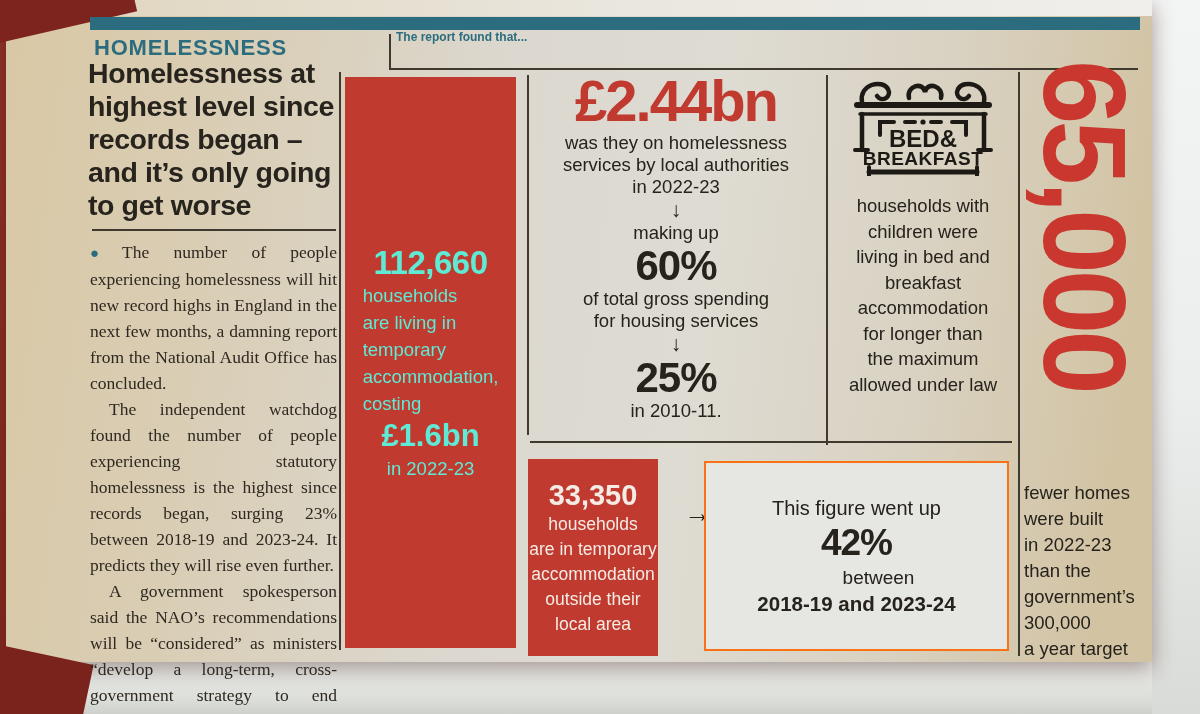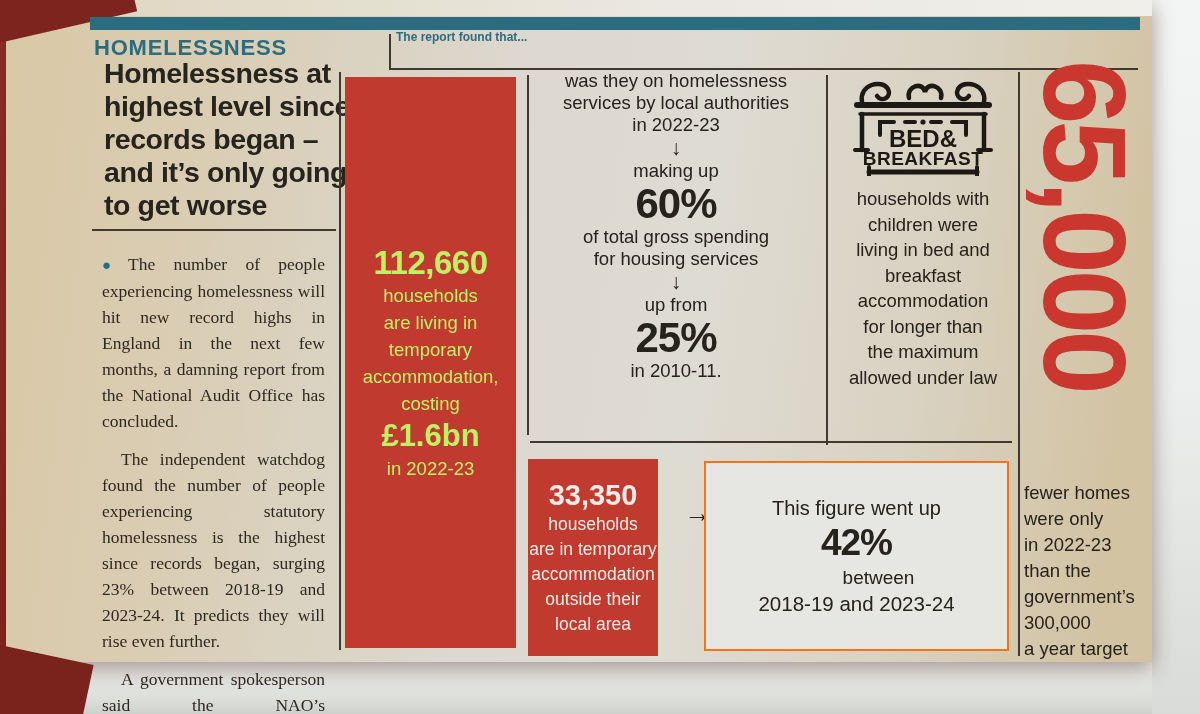--- a/index.html
+++ b/index.html
@@ -23,58 +23,58 @@
     background:#7e241e;transform:rotate(-13deg);}
   .corner-bl{position:absolute;left:-30px;top:652px;width:115px;height:95px;
     background:#7a221c;transform:rotate(12deg);}
   
   .vr{position:absolute;width:2px;background:#40392f;}
   .hr{position:absolute;height:2px;background:#40392f;}
   
   .teal-bar{position:absolute;left:90px;top:17px;width:1050px;height:13px;background:var(--teal);}
   .kicker{position:absolute;left:94px;top:35px;font-size:22px;font-weight:700;
     letter-spacing:.8px;color:var(--teal);}
-  .headline{position:absolute;left:104px;top:57px;width:268px;font-size:28.5px;line-height:33px;
+  .headline{position:absolute;left:88px;top:57px;width:268px;font-size:28.5px;line-height:33px;
     font-weight:700;color:#27231d;letter-spacing:-.4px;}
   .article{position:absolute;left:90px;top:239px;width:247px;
     font-family:"Liberation Serif",serif;font-size:17.5px;line-height:26px;
     color:#2e2820;text-align:justify;hyphens:auto;}
-  .article p{margin:12px;}
+  .article p{margin:0;}
   .article p + p{text-indent:19px;}
   .bullet{color:var(--teal);font-size:15px;margin-right:3px;font-family:"Liberation Sans",sans-serif;}
   
   .report-intro{position:absolute;left:396px;top:30px;font-size:12px;font-weight:700;color:var(--teal);}
   .stat-bar{position:absolute;left:345px;top:77px;width:171px;height:571px;background:var(--red);
     display:flex;flex-direction:column;align-items:center;justify-content:center;
-    color:#bef264;text-align:center;}
+    color:#5eead4;}
   .stat-bar .num{font-size:33px;font-weight:700;letter-spacing:-.5px;line-height:38px;}
   .stat-bar .ln{font-size:18.5px;line-height:27px;}
   .stat-bar .cost{font-size:31px;font-weight:700;line-height:38px;}
   .spend-col{position:absolute;left:530px;top:70px;width:292px;text-align:center;color:#26221c;}
   .spend-value{font-size:58px;line-height:62px;font-weight:700;color:var(--red);letter-spacing:-2px;}
   .spend-col .ln{font-size:18.5px;line-height:22px;}
   .arrow-down{font-size:21px;line-height:24px;font-weight:700;}
   .big-pct{font-size:42px;line-height:44px;font-weight:700;letter-spacing:-1px;}
   .bnb-col{position:absolute;left:832px;top:72px;width:182px;text-align:center;color:#26221c;}
   .bnb-value{font-size:29px;font-weight:700;color:var(--red);margin-top:7px;letter-spacing:-.5px;}
-  .bnb-desc{font-size:18.5px;line-height:25.5px;margin-top:10px;}
+  .bnb-desc{font-size:18.5px;line-height:25.5px;margin-top:17px;}
   .outside-box{position:absolute;left:528px;top:459px;width:130px;height:197px;background:var(--red);
     display:flex;flex-direction:column;align-items:center;justify-content:center;
     color:#f4ece4;text-align:center;}
   .outside-box .num{font-size:29px;font-weight:700;line-height:34px;}
   .outside-box .ln{font-size:17.5px;line-height:25px;}
   .arrow-right{position:absolute;left:684px;top:498px;font-size:27px;font-weight:700;color:#26221c;}
   .rise-box{position:absolute;left:704px;top:461px;width:305px;height:190px;
     background:#e6e6e2;border:2px solid #f97316;box-sizing:border-box;
     display:flex;flex-direction:column;align-items:center;justify-content:center;
     color:#26221c;text-align:center;}
   .rise-box .l1{font-size:20px;line-height:26px;}
   .rise-box .pct{font-size:37px;font-weight:700;line-height:44px;letter-spacing:-1px;}
   .rise-box .l2{font-size:19px;line-height:25px;padding-left:44px;}
-  .rise-box .l3{font-size:20.5px;line-height:28px;}
+  .rise-box .l3{font-size:20.5px;line-height:28px;font-weight:bold;}
   .big-vertical{position:absolute;left:1138px;top:60px;transform:rotate(90deg);
     transform-origin:0 0;font-size:116px;line-height:108px;font-weight:700;
     color:#c9372e;letter-spacing:-4px;white-space:nowrap;}
   .homes-desc{position:absolute;left:1024px;top:480px;width:122px;text-align:left;
     font-size:18.5px;line-height:26px;color:#26221c;}
   .bnb-icon{display:block;margin:0 auto;}
 </style>
 </head>
 <body>
 
@@ -118,34 +118,34 @@
       <div>are living in</div>
       <div>temporary</div>
       <div>accommodation,</div>
       <div>costing</div>
     </div>
   <div class="cost">£1.6bn</div>
   <div class="ln">in 2022-23</div>
 </div>
 
 <div class="spend-col">
+  <div class="spend-value">£2.44bn</div>
   <div class="ln">
       <div>was they on homelessness</div>
       <div>services by local authorities</div>
       <div>in 2022-23</div>
     </div>
   <div class="arrow-down">↓</div>
   <div class="ln">making up</div>
   <div class="big-pct">60%</div>
   <div class="ln">
       <div>of total gross spending</div>
       <div>for housing services</div>
     </div>
   <div class="arrow-down">↓</div>
-  <div class="ln">up from</div>
   <div class="big-pct">25%</div>
   <div class="ln">in 2010-11.</div>
 </div>
 
 <div class="bnb-col">
   <svg class="bnb-icon" width="152" height="104" viewBox="0 0 152 104">
     <g fill="none" stroke="#1d1a15" stroke-width="4.5" stroke-linecap="round">
       <path d="M15 30 C 12 12, 35 7, 41 17 C 45 25, 35 31, 30 24"></path>
       <path d="M137 30 C 140 12, 117 7, 111 17 C 107 25, 117 31, 122 24"></path>
       <path d="M62 26 c -3 -12, 14 -17, 16 -6 c 2 -11, 19 -6, 16 6"></path>
@@ -189,19 +189,19 @@
 <div class="rise-box">
   <div class="l1">This figure went up</div>
   <div class="pct">42%</div>
   <div class="l2">between</div>
   <div class="l3">2018-19 and 2023-24</div>
 </div>
 
 <div class="big-vertical">65,000</div>
 <div class="homes-desc">
     <div>fewer homes</div>
-    <div>were only</div>
+    <div>were built</div>
     <div>in 2022-23</div>
     <div>than the</div>
     <div>government’s</div>
     <div>300,000</div>
     <div>a year target</div>
   </div>
 
 </body></html>

